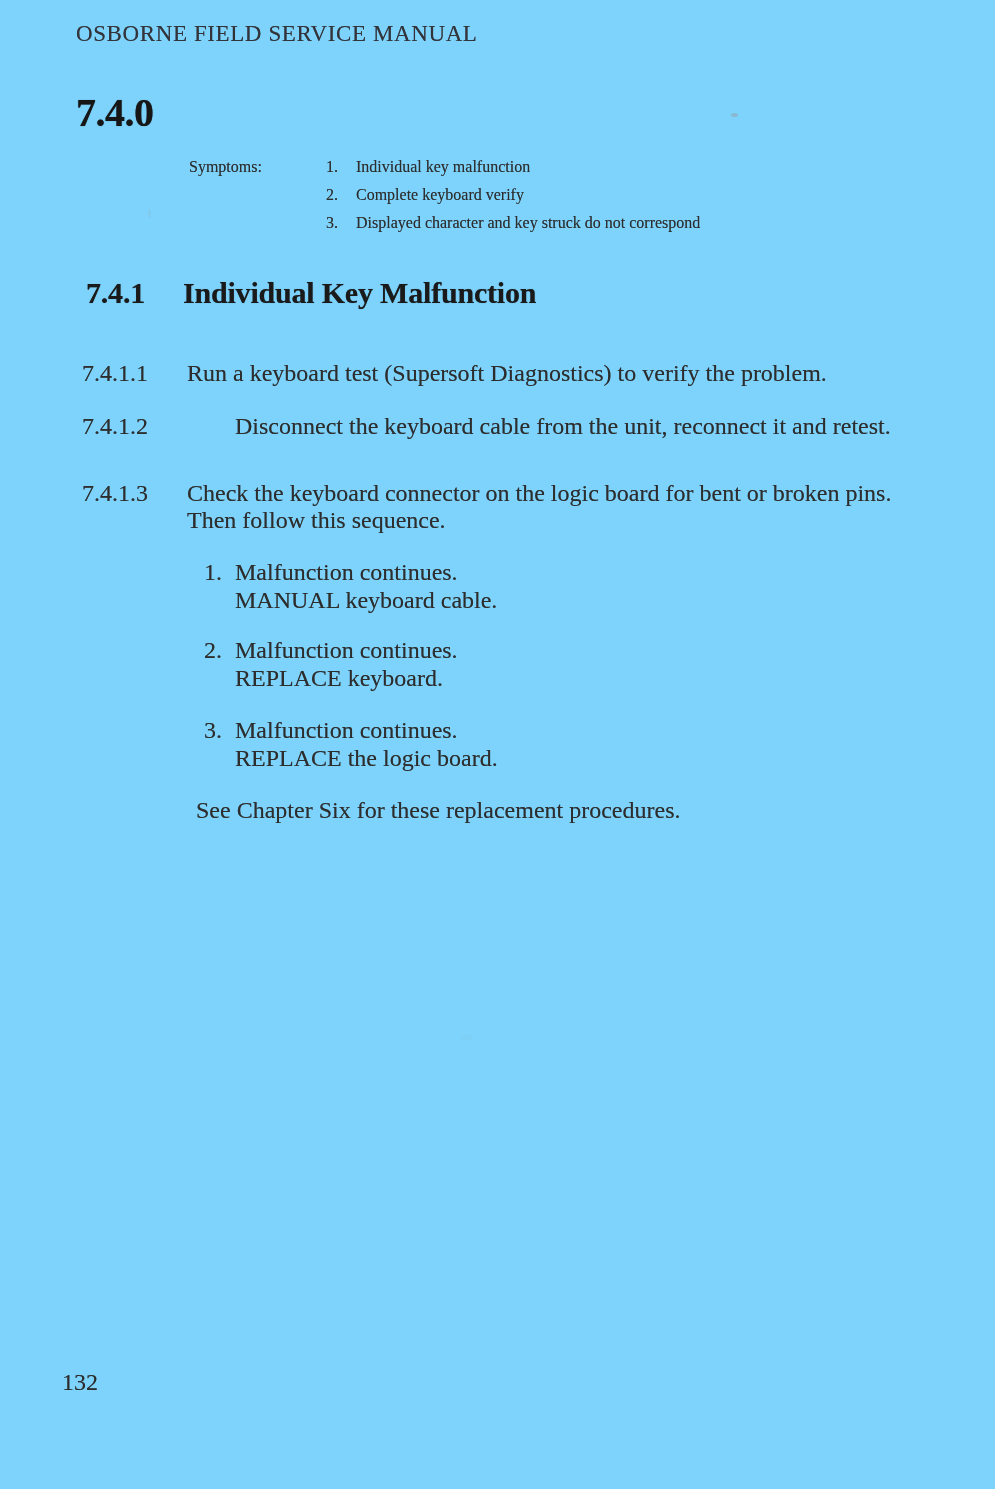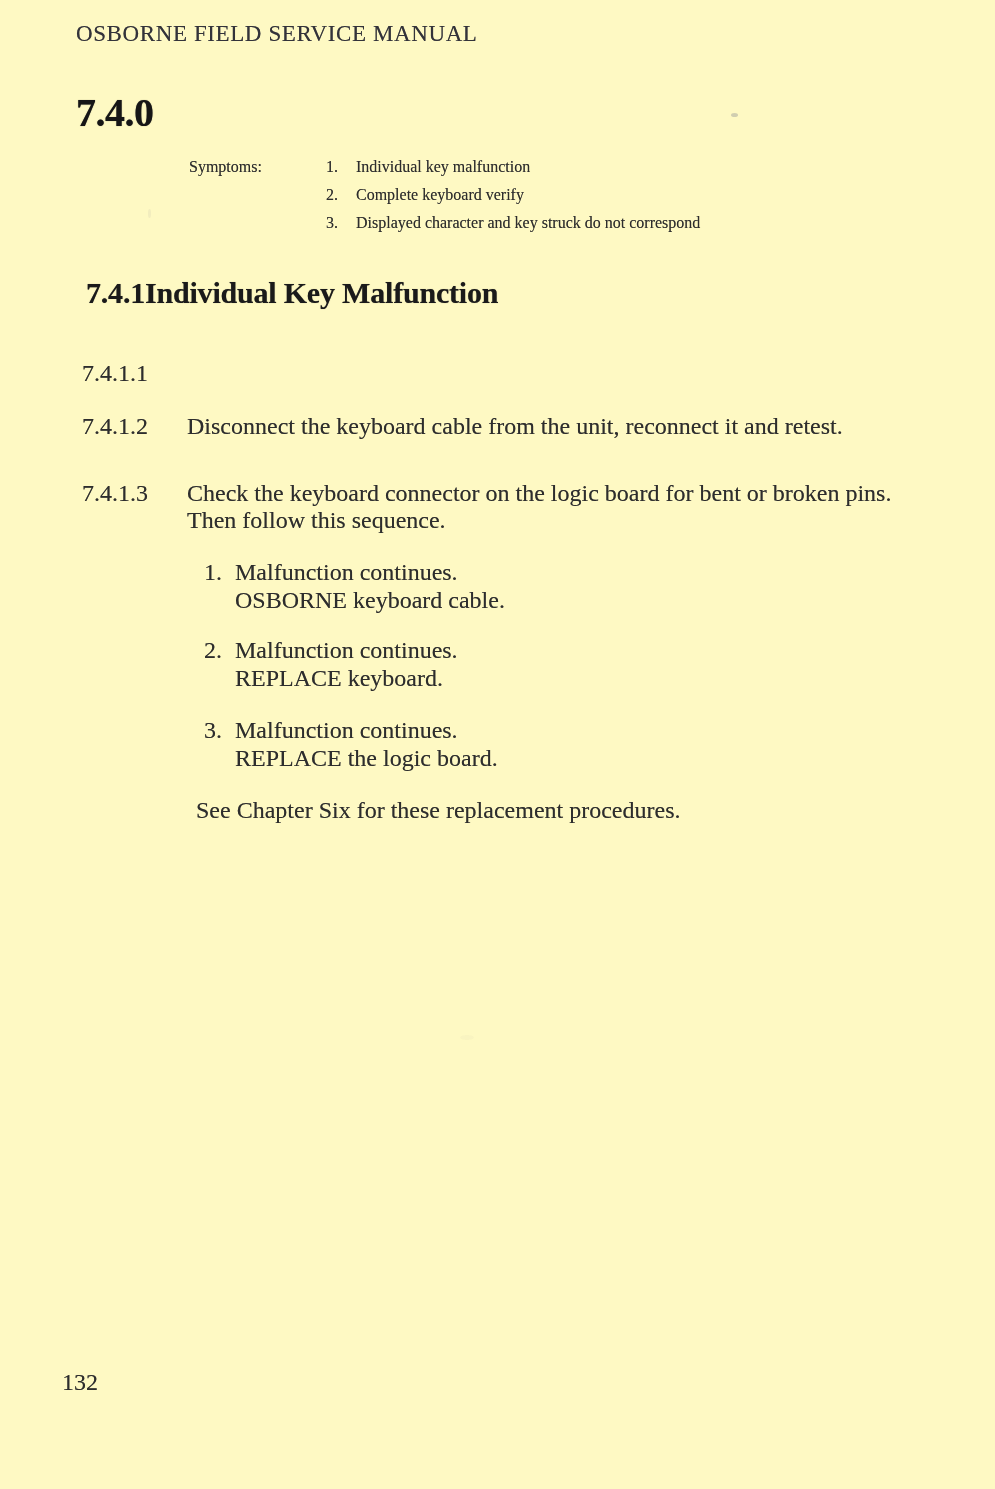--- a/index.html
+++ b/index.html
@@ -5,21 +5,21 @@
   html, body {
     margin: 0;
     padding: 0;
     background: #e8e8e8;
   }
   .page {
     position: relative;
     width: 995px;
     height: 1489px;
     margin: 0 auto;
-    background: #fef9c3;
+    background: #7dd3fc;
     overflow: hidden;
     font-family: "Liberation Serif", "DejaVu Serif", serif;
     color: #2d2d2d;
   }
   .abs { position: absolute; }
 
   
   .running-header {
     top: 21px;
     left: 76px;
@@ -65,34 +65,34 @@
     left: 86px;
     display: flex;
     align-items: baseline;
     font-weight: bold;
     font-size: 30px;
     letter-spacing: -0.2px;
     color: #1a1a1a;
     text-shadow: 0 0 0.7px rgba(25,25,25,0.6);
     white-space: nowrap;
   }
-  .subsection-heading .sub-num { }
+  .subsection-heading .sub-num { margin-right: 38px; }
 
   
   .proc-item {
     left: 82px;
     display: flex;
     font-size: 24px;
     line-height: 27px;
     text-shadow: 0 0 0.4px rgba(45,45,45,0.5);
   }
   .proc-num { width: 105px; flex: 0 0 105px; }
   .proc-text { max-width: 790px; }
   .proc-item-1 { top: 346px; margin-top: 14px; }
-  .proc-item-2 { top: 413px; }
+  .proc-item-2 { top: 413px; gap: 48px; }
   .proc-item-3 { top: 480px; }
 
   
   .seq-item {
     left: 204px;
     display: flex;
     font-size: 24px;
     line-height: 28px;
     text-shadow: 0 0 0.4px rgba(45,45,45,0.5);
   }
@@ -157,40 +157,41 @@
     </div>
   </div>
 
   <div class="abs subsection-heading">
     <span class="sub-num">7.4.1</span>
     <span class="sub-title">Individual Key Malfunction</span>
   </div>
 
   <div class="abs proc-item proc-item-1">
     <div class="proc-num">7.4.1.1</div>
+    <div class="proc-text">Run a keyboard test (Supersoft Diagnostics) to verify the problem.</div>
   </div>
 
   <div class="abs proc-item proc-item-2">
     <div class="proc-num">7.4.1.2</div>
     <div class="proc-text">Disconnect the keyboard cable from the unit, reconnect it and retest.</div>
   </div>
 
   <div class="abs proc-item proc-item-3">
     <div class="proc-num">7.4.1.3</div>
     <div class="proc-text">
       <div>Check the keyboard connector on the logic board for bent or broken pins.</div>
       <div>Then follow this sequence.</div>
     </div>
   </div>
 
   <div class="abs seq-item seq-item-1">
     <div class="seq-num">1.</div>
     <div class="seq-text">
       <div>Malfunction continues.</div>
-      <div>OSBORNE keyboard cable.</div>
+      <div>MANUAL keyboard cable.</div>
     </div>
   </div>
 
   <div class="abs seq-item seq-item-2">
     <div class="seq-num">2.</div>
     <div class="seq-text">
       <div>Malfunction continues.</div>
       <div>REPLACE keyboard.</div>
     </div>
   </div>

